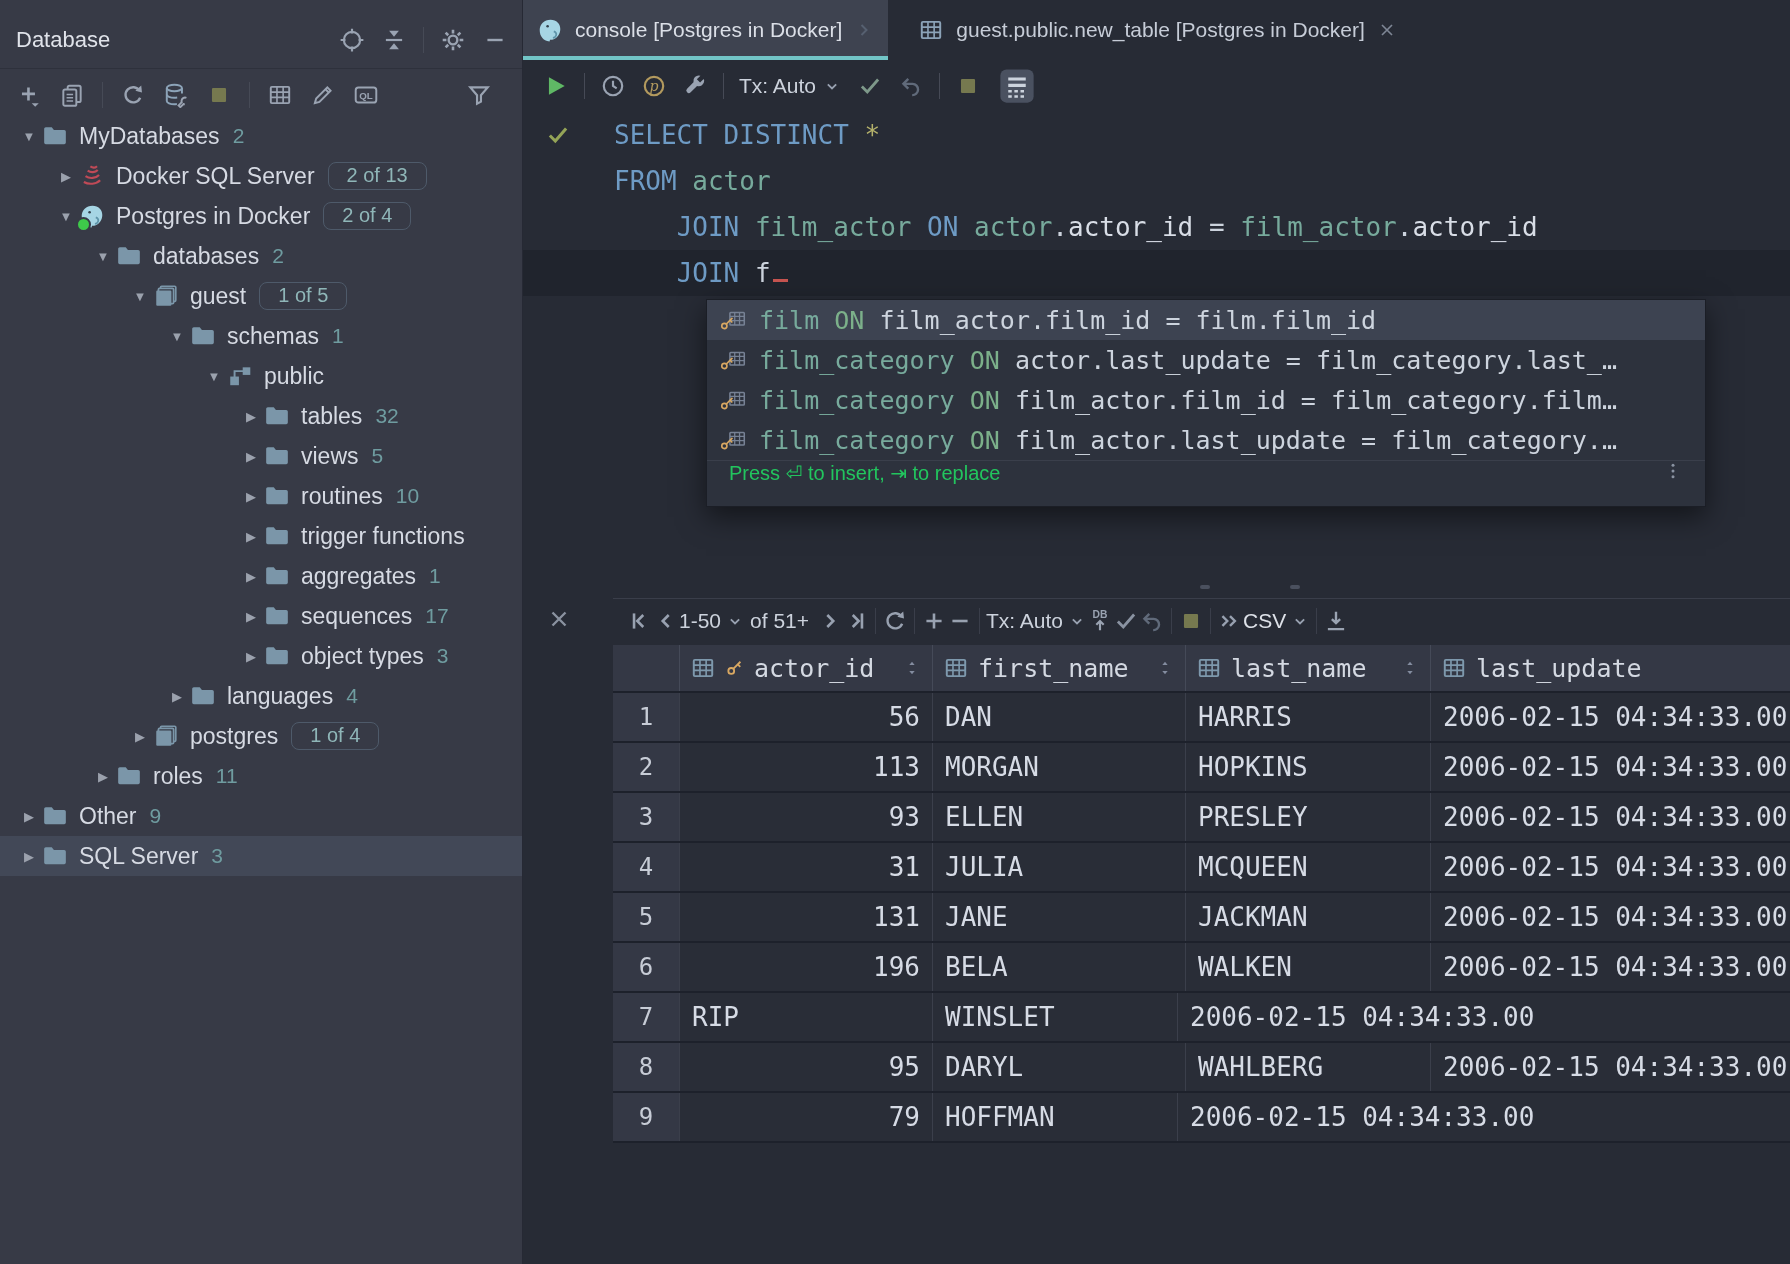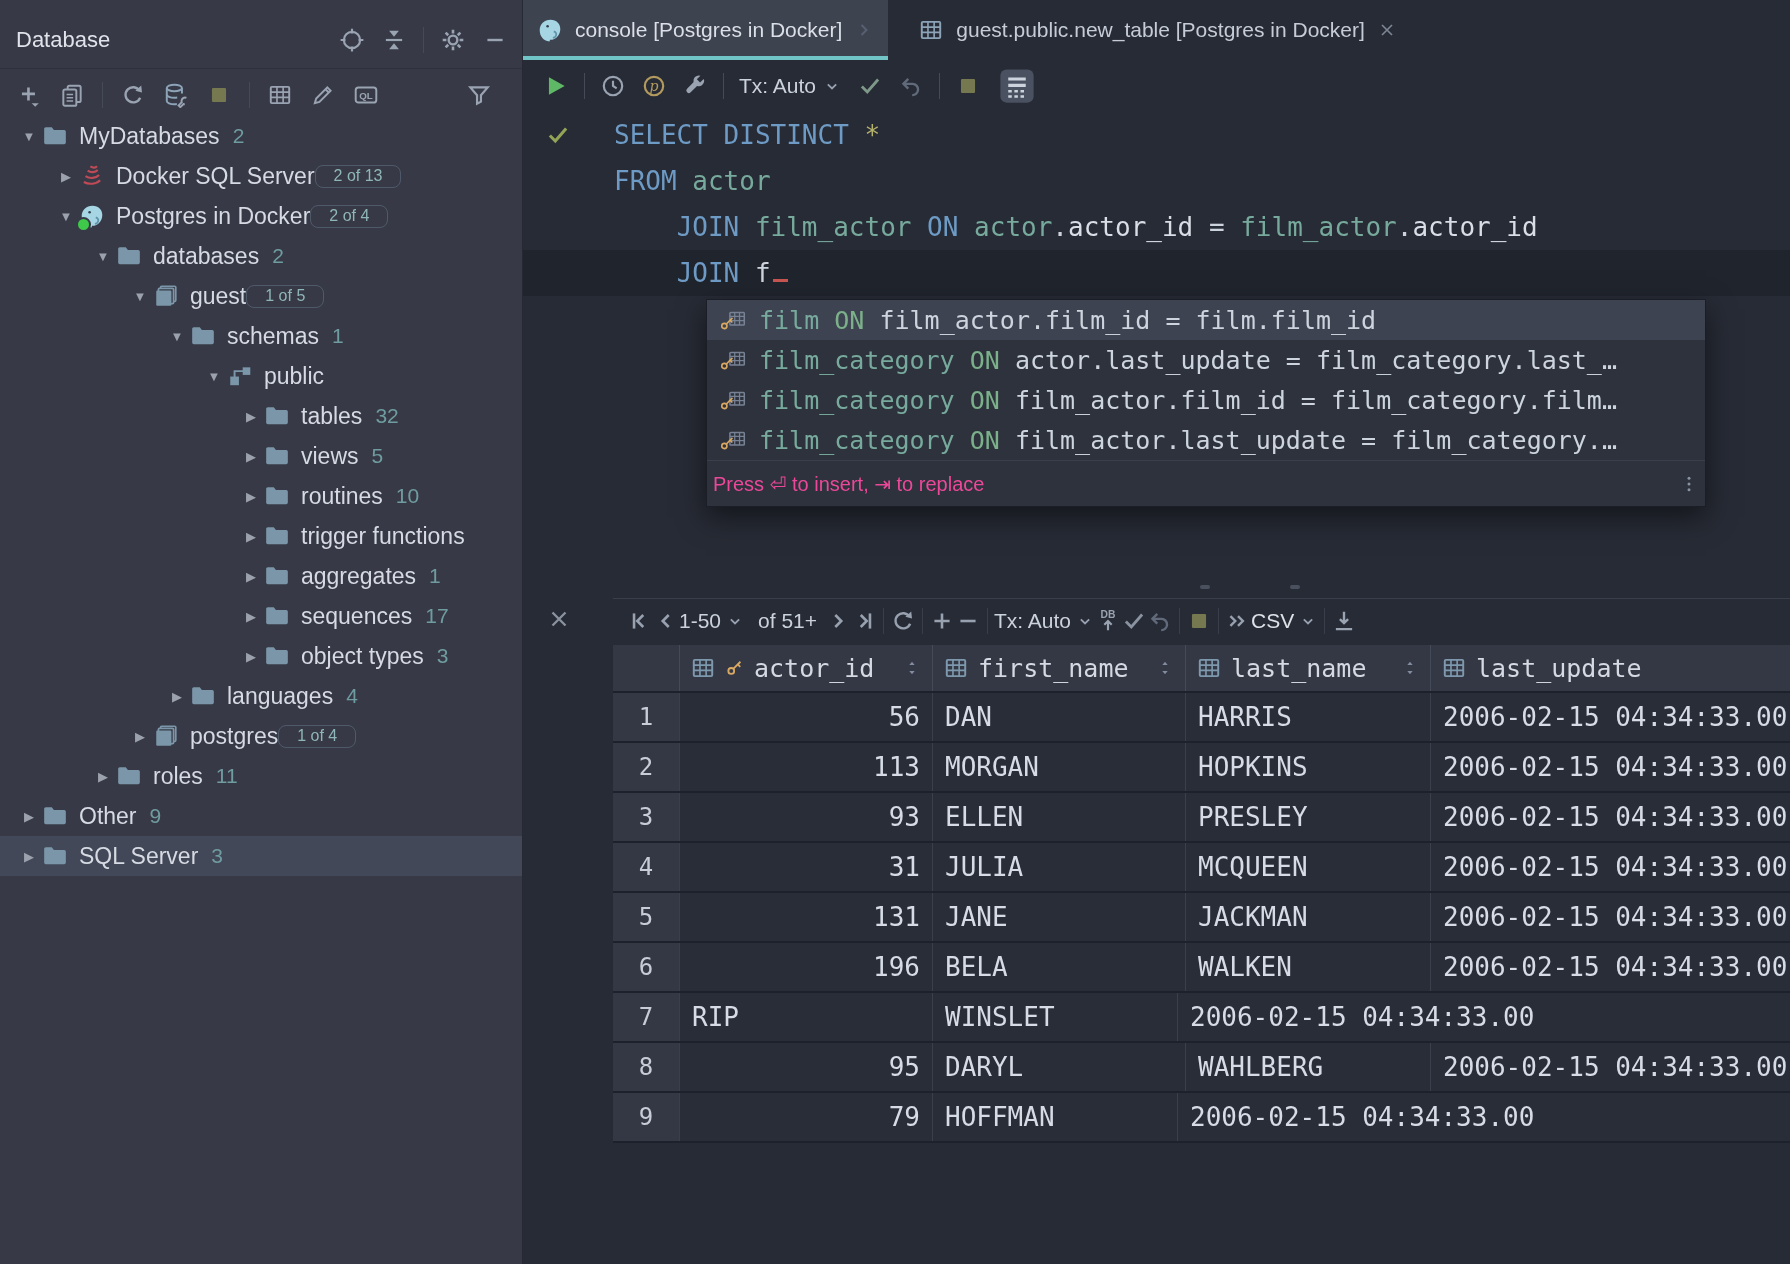--- a/index.html
+++ b/index.html
@@ -17,21 +17,21 @@
   .sb-tools{display:flex;align-items:center;gap:16px;}
   .sb-toolbar{height:52px;display:flex;align-items:center;gap:17px;padding:0 16px;}
   #tree{position:absolute;top:116px;left:0;width:100%;}
   .trow{height:40px;display:flex;align-items:center;font-size:23px;color:#d6dae3;cursor:default;}
   .trow.selected{background:#424857;}
   .arr{width:26px;font-size:13px;color:#9ba1ad;text-align:center;flex:none;}
   .ticon{width:28px;height:26px;margin:0 9px 0 0;position:relative;flex:none;}
   .ticon svg{width:26px;height:26px;}
   .sdot{position:absolute;left:-3px;bottom:-3px;width:11px;height:11px;border-radius:50%;background:#3ec94a;border:2px solid #373a46;}
   .count{color:#6f9ca0;margin-left:13px;font-size:21px;}
-  .badge{font-size:16px;color:#8fb6b8;border:1px solid #4e5a6a;border-radius:8px;padding:1px 18px 2px;}
+  .badge{margin-left:13px;font-size:20px;color:#8fb6b8;border:1px solid #4e5a6a;border-radius:8px;padding:1px 18px 2px;}
 
   
   #tabbar{position:absolute;left:523px;top:0;height:60px;right:0;display:flex;align-items:stretch;background:#272b35;}
   .tab{display:flex;align-items:center;gap:12px;padding:0 14px;font-size:21px;color:#c6ccd7;}
   .tab.active{background:#3e4350;box-shadow:inset 0 -4px 0 #72c5c7;color:#dbdfe7;}
 
   
   #edtb{position:absolute;left:523px;top:60px;height:52px;right:0;display:flex;align-items:center;gap:15px;padding-left:20px;font-size:21px;color:#ccd2dc;}
   .txwrap{display:flex;align-items:center;gap:6px;}
 
@@ -43,21 +43,21 @@
   .kw{color:#6e9bc5}.tbl{color:#77aa9c}.star{color:#b5b26b}.pl{color:#ccd3dd}.fld{color:#d8dde6}
   .caret{display:inline-block;width:15px;height:3px;background:#c75450;margin-left:2px;}
 
   
   #popup{position:absolute;left:706px;top:299px;width:1000px;background:#2d323d;border:1px solid #1b1e26;box-shadow:0 10px 26px rgba(0,0,0,.5);z-index:5;box-sizing:border-box;}
   .pitem{height:40px;display:flex;align-items:center;font-family:"DejaVu Sans Mono","Liberation Mono",monospace;font-size:25px;padding:0 14px;white-space:pre;overflow:hidden;}
   .pitem.sel{background:#3d4351;}
   .picon{width:26px;height:26px;margin-right:12px;flex:none;}
   .picon svg{width:100%;height:100%;}
   .pn{color:#77aa9c}.po{color:#7cb08a}.pr{color:#cdd4de}
-  .phint{height:45px;border-top:1px solid #3a3f4b;display:flex;align-items:center;justify-content:space-between;padding:0 6px;font-size:20px;color:#ec4899;}
+  .phint{height:45px;border-top:1px solid #3a3f4b;display:flex;justify-content:space-between;padding:0 22px;font-size:20px;color:#22c55e;}
 
   
   #resclose{position:absolute;left:546px;top:606px;}
   #rhandle{position:absolute;top:585px;left:1200px;display:flex;gap:80px;}
   #rhandle span{width:10px;height:4px;border-radius:2px;background:#4a505e;}
   #rtb{position:absolute;left:613px;top:598px;right:0;height:44px;border-top:1px solid #3a3e4a;display:flex;align-items:center;padding-left:14px;font-size:21px;color:#ccd2dc;box-sizing:border-box;}
   .rtdiv{width:1px;height:26px;background:#3a3e4a;margin:0 6px;flex:none;}
   .ddwrap{display:flex;align-items:center;gap:4px;}
   #rtable{position:absolute;left:613px;top:645px;width:1177px;border-bottom:2px solid #1d212b;}
   .thead{display:flex;height:46px;background:#343845;}
@@ -506,21 +506,21 @@
       </svg>
     </span>
   <span class="ddwrap">
     <span>1-50</span>
     <span class="ic sm">
         <svg viewBox="0 0 24 24">
           <polyline points="7,10 12,15 17,10" fill="none" stroke="#98a1b0" stroke-width="2.2"></polyline>
         </svg>
       </span>
   </span>
-  <span style="margin-left:13px;text-align:center;">of 51+</span>
+  <span style="margin-left:5px;text-align:center;">of 51+</span>
   <span class="ic" style="margin-left:8px;">
       <svg viewBox="0 0 24 24">
         <polyline points="9.5,6.5 15,12 9.5,17.5" fill="none" stroke="#98a1b0" stroke-width="2.4"></polyline>
       </svg>
     </span>
   <span class="ic">
       <svg viewBox="0 0 24 24">
         <polyline points="9,6.5 14.5,12 9,17.5" fill="none" stroke="#98a1b0" stroke-width="2.4"></polyline>
         <path d="M17.5 5v14" stroke="#98a1b0" stroke-width="2.4"></path>
       </svg>

